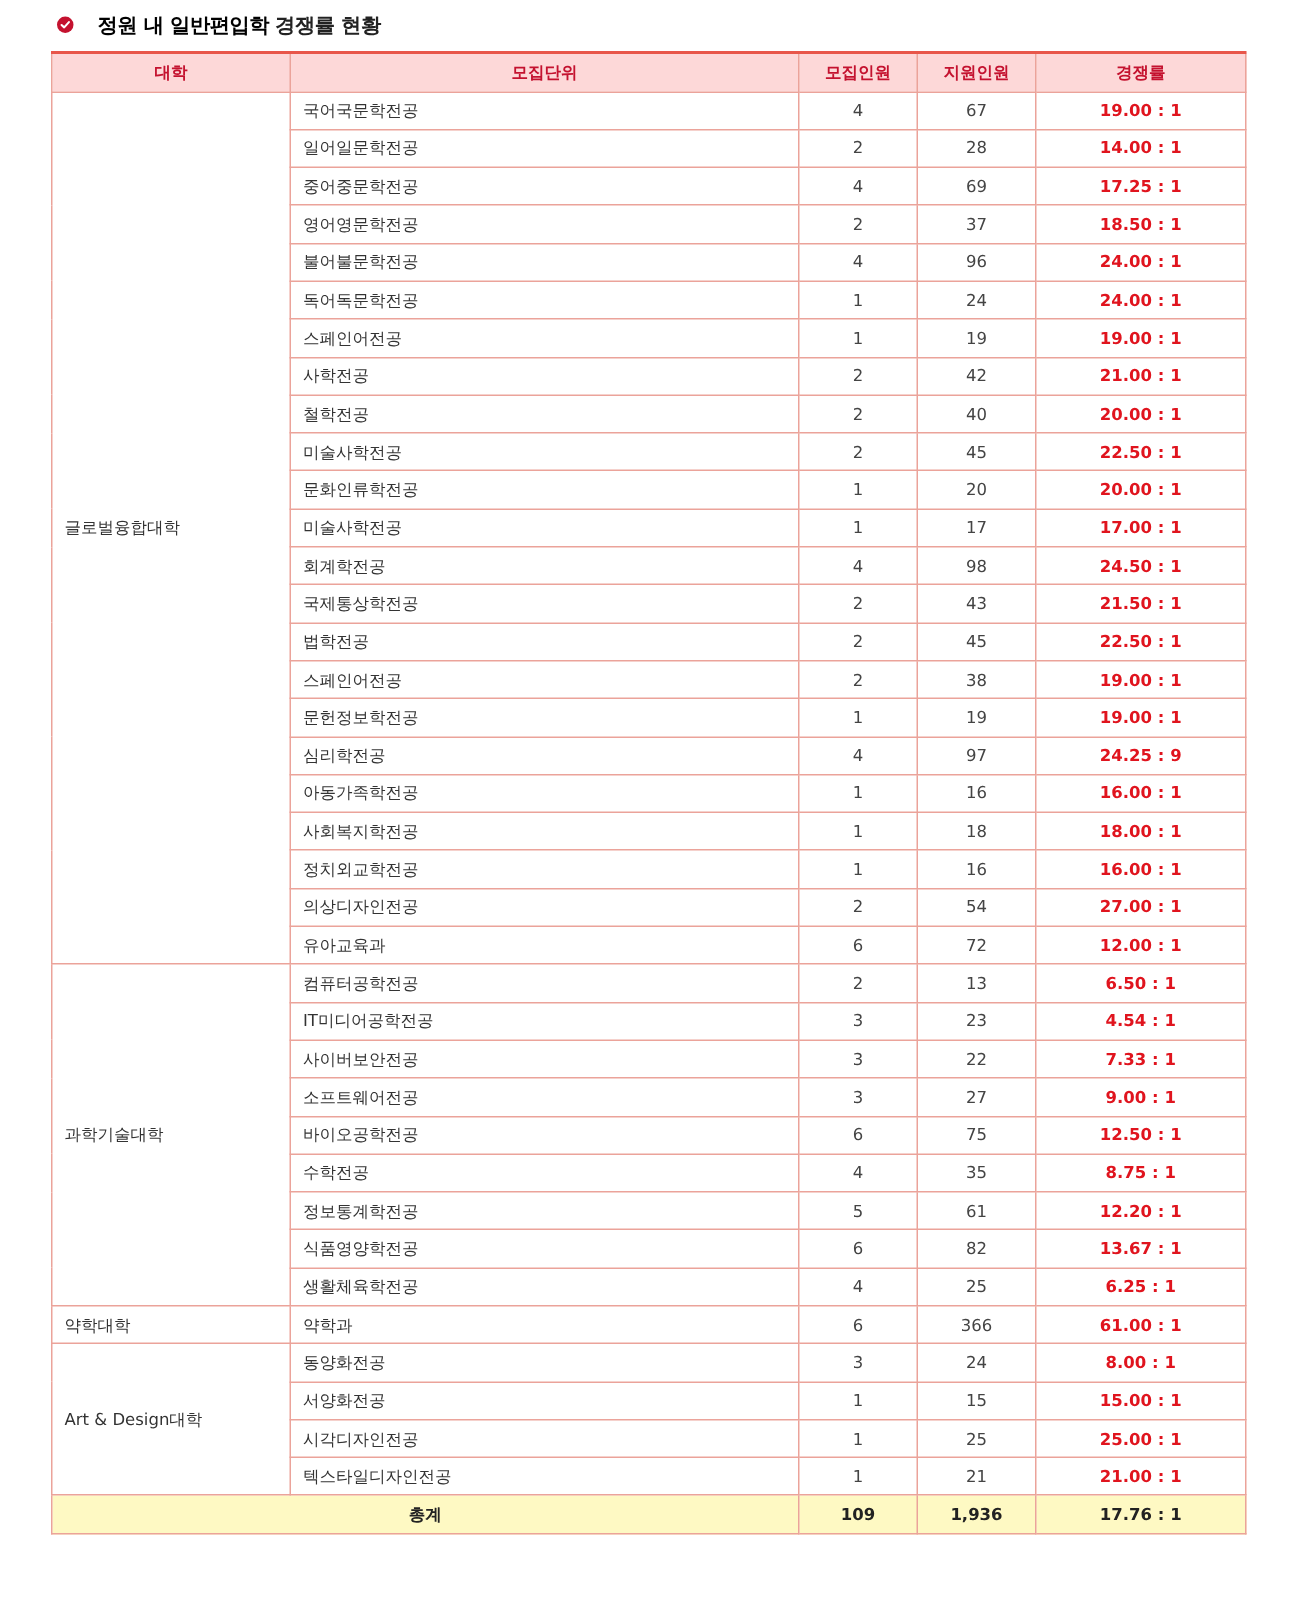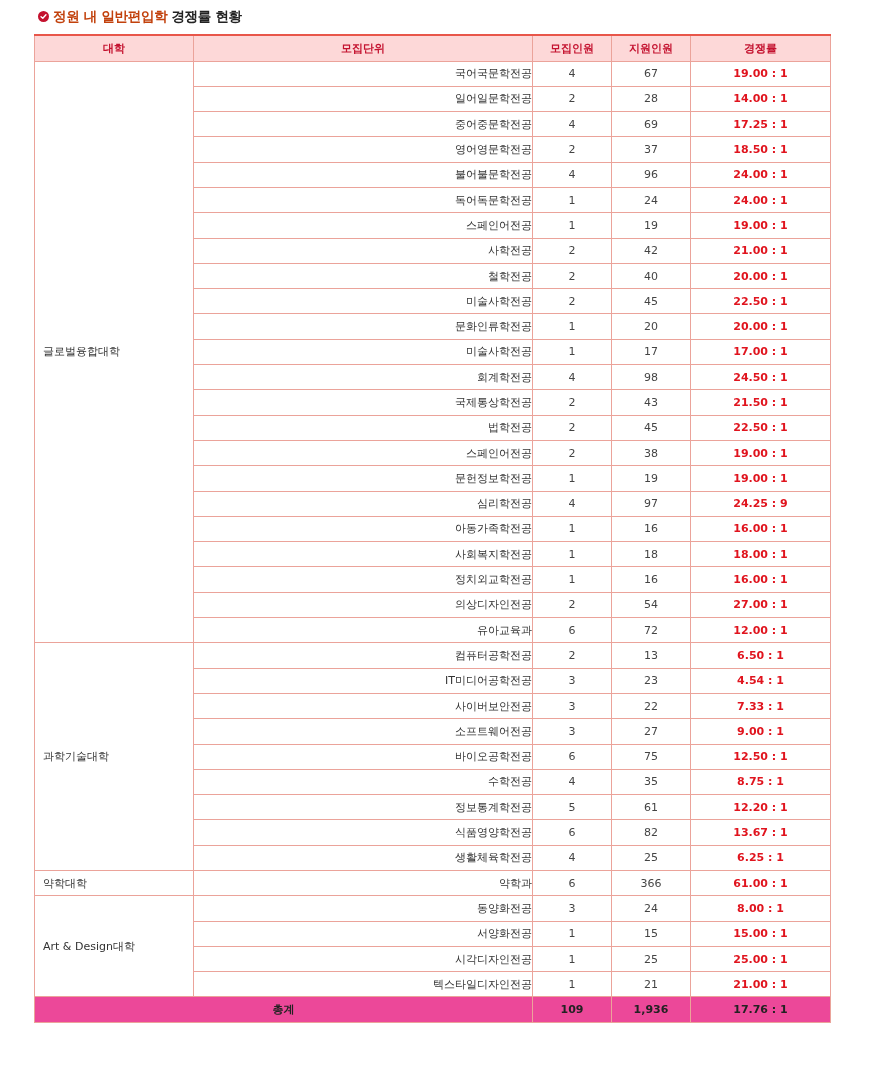--- a/index.html
+++ b/index.html
@@ -12,43 +12,43 @@
   .title {
     height: 34px; display: flex; align-items: center;
     font-size: 13.5px; font-weight: bold; letter-spacing: -0.3px;
     padding-left: 4px; box-sizing: border-box;
   }
   .title .icon {
     width: 11px; height: 11px; border-radius: 50%;
     background: #c4122f; display: inline-flex; align-items: center; justify-content: center;
     margin-right: 4px; margin-top: -2px;
   }
-  .title .red { color: #c2410c; }
+  .title .red { color: #000000; margin-left: 12px; }
   .title .dark { color: #222222; margin-left: 4px; }
 
   table {
     width: 796px; border-collapse: collapse; table-layout: fixed;
     border-top: 2px solid #e8564a;
     font-size: 11px;
   }
   th, td {
     border: 1px solid #eba39a;
     height: 25.3px; padding: 0; box-sizing: border-box;
     text-align: center; vertical-align: middle;
   }
   thead th {
     background: #fdd8d8; color: #c4122f; font-weight: bold; font-size: 11px;
     height: 26px;
     margin-left: 12px;
   }
   td.college { text-align: left; padding-left: 8px; color: #333; margin-top: 20px; }
-  td.unit { text-align: right; padding-left: 8px; color: #333; }
+  td.unit { text-align: left; padding-left: 8px; color: #333; }
   td.num { color: #444; }
   td.ratio { color: #e0141e; font-weight: bold; }
-  tr.total td { background: #ec4899; color: #222; font-weight: bold; height: 26px; }
+  tr.total td { background: #fef9c3; color: #222; font-weight: bold; height: 26px; }
 </style>
 </head>
 <body>
 
 <div class="wrap">
   <div class="title">
     <span class="icon">
       <svg width="7" height="7" viewBox="0 0 8 8">
           <path d="M1.2 4.2 L3.2 6 L6.8 2" stroke="#fff" stroke-width="1.6" fill="none" stroke-linecap="round" stroke-linejoin="round"></path>
         </svg>

